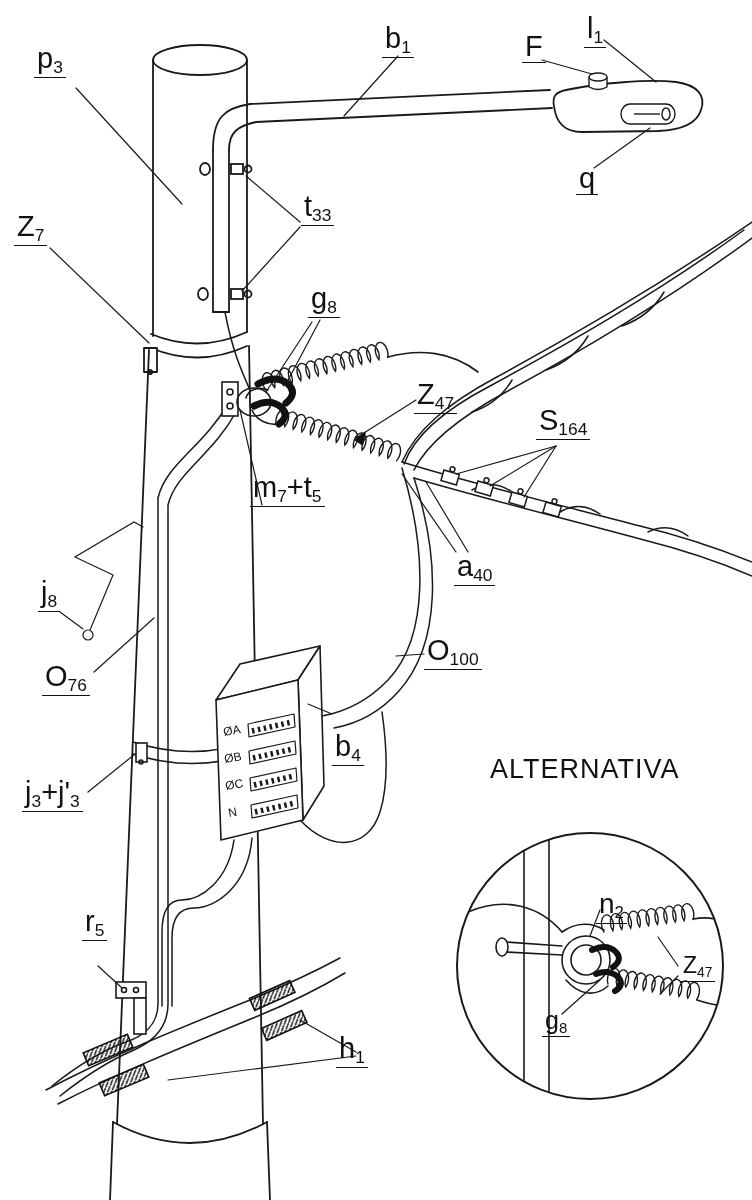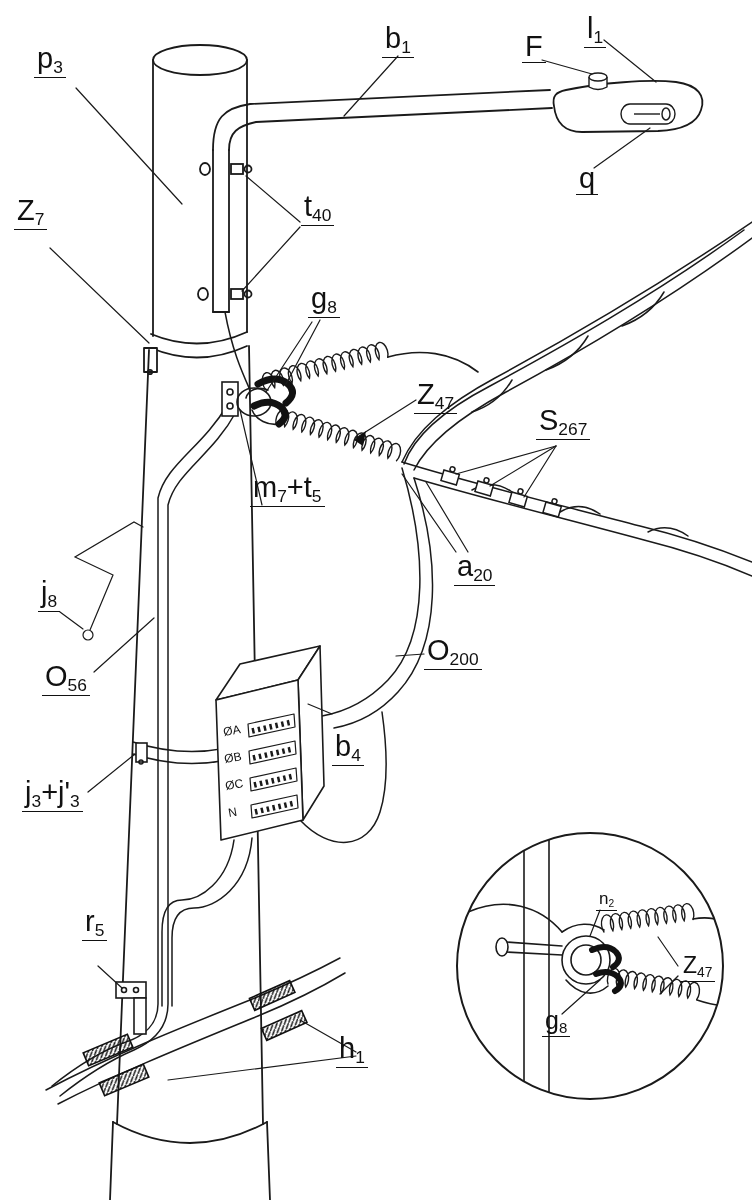--- a/index.html
+++ b/index.html
@@ -261,33 +261,34 @@
       </g>
     </g>
   </g>
 </svg>
 
 <div class="lbl" style="left:34px;top:44px"><span>p</span><span class="sub">3</span></div>
 <div class="lbl" style="left:382px;top:24px"><span>b</span><span class="sub">1</span></div>
 <div class="lbl" style="left:522px;top:32px"><span>F</span></div>
 <div class="lbl" style="left:584px;top:14px"><span>l</span><span class="sub">1</span></div>
 <div class="lbl" style="left:576px;top:164px"><span>q</span></div>
-<div class="lbl" style="left:301px;top:192px"><span>t</span><span class="sub">40</span></div>
-<div class="lbl" style="left:14px;top:196px"><span>Z</span><span class="sub">7</span></div>
+<div class="lbl" style="left:301px;top:192px"><span>t</span><span class="sub">33</span></div>
+<div class="lbl" style="left:14px;top:212px"><span>Z</span><span class="sub">7</span></div>
 <div class="lbl" style="left:308px;top:284px"><span>g</span><span class="sub">8</span></div>
 <div class="lbl" style="left:414px;top:380px"><span>Z</span><span class="sub">47</span></div>
-<div class="lbl" style="left:536px;top:406px"><span>S</span><span class="sub">267</span></div>
+<div class="lbl" style="left:536px;top:406px"><span>S</span><span class="sub">164</span></div>
 <div class="lbl" style="left:250px;top:473px"><span>m</span><span class="sub">7</span><span>+t</span><span class="sub">5</span></div>
-<div class="lbl" style="left:454px;top:552px"><span>a</span><span class="sub">20</span></div>
+<div class="lbl" style="left:454px;top:552px"><span>a</span><span class="sub">40</span></div>
 <div class="lbl" style="left:38px;top:578px"><span>j</span><span class="sub">8</span></div>
-<div class="lbl" style="left:42px;top:662px"><span>O</span><span class="sub">56</span></div>
-<div class="lbl" style="left:424px;top:636px"><span>O</span><span class="sub">200</span></div>
+<div class="lbl" style="left:42px;top:662px"><span>O</span><span class="sub">76</span></div>
+<div class="lbl" style="left:424px;top:636px"><span>O</span><span class="sub">100</span></div>
 <div class="lbl" style="left:332px;top:732px"><span>b</span><span class="sub">4</span></div>
 <div class="lbl" style="left:22px;top:778px"><span>j</span><span class="sub">3</span><span>+j'</span><span class="sub">3</span></div>
 <div class="lbl" style="left:82px;top:907px"><span>r</span><span class="sub">5</span></div>
 <div class="lbl" style="left:336px;top:1034px"><span>h</span><span class="sub">1</span></div>
 
-
-<div class="lbl" style="left:596px;top:890px;font-size:17px"><span>n</span><span class="sub">2</span></div>
+<div class="heading" style="left:490px;top:754px">ALTERNATIVA</div>
+
+<div class="lbl" style="left:596px;top:890px;font-size:28px"><span>n</span><span class="sub">2</span></div>
 <div class="lbl" style="left:680px;top:954px;font-size:23px"><span>Z</span><span class="sub">47</span></div>
 <div class="lbl" style="left:542px;top:1008px;font-size:25px"><span>g</span><span class="sub">8</span></div>
 
 </div>
 
 </body></html>

